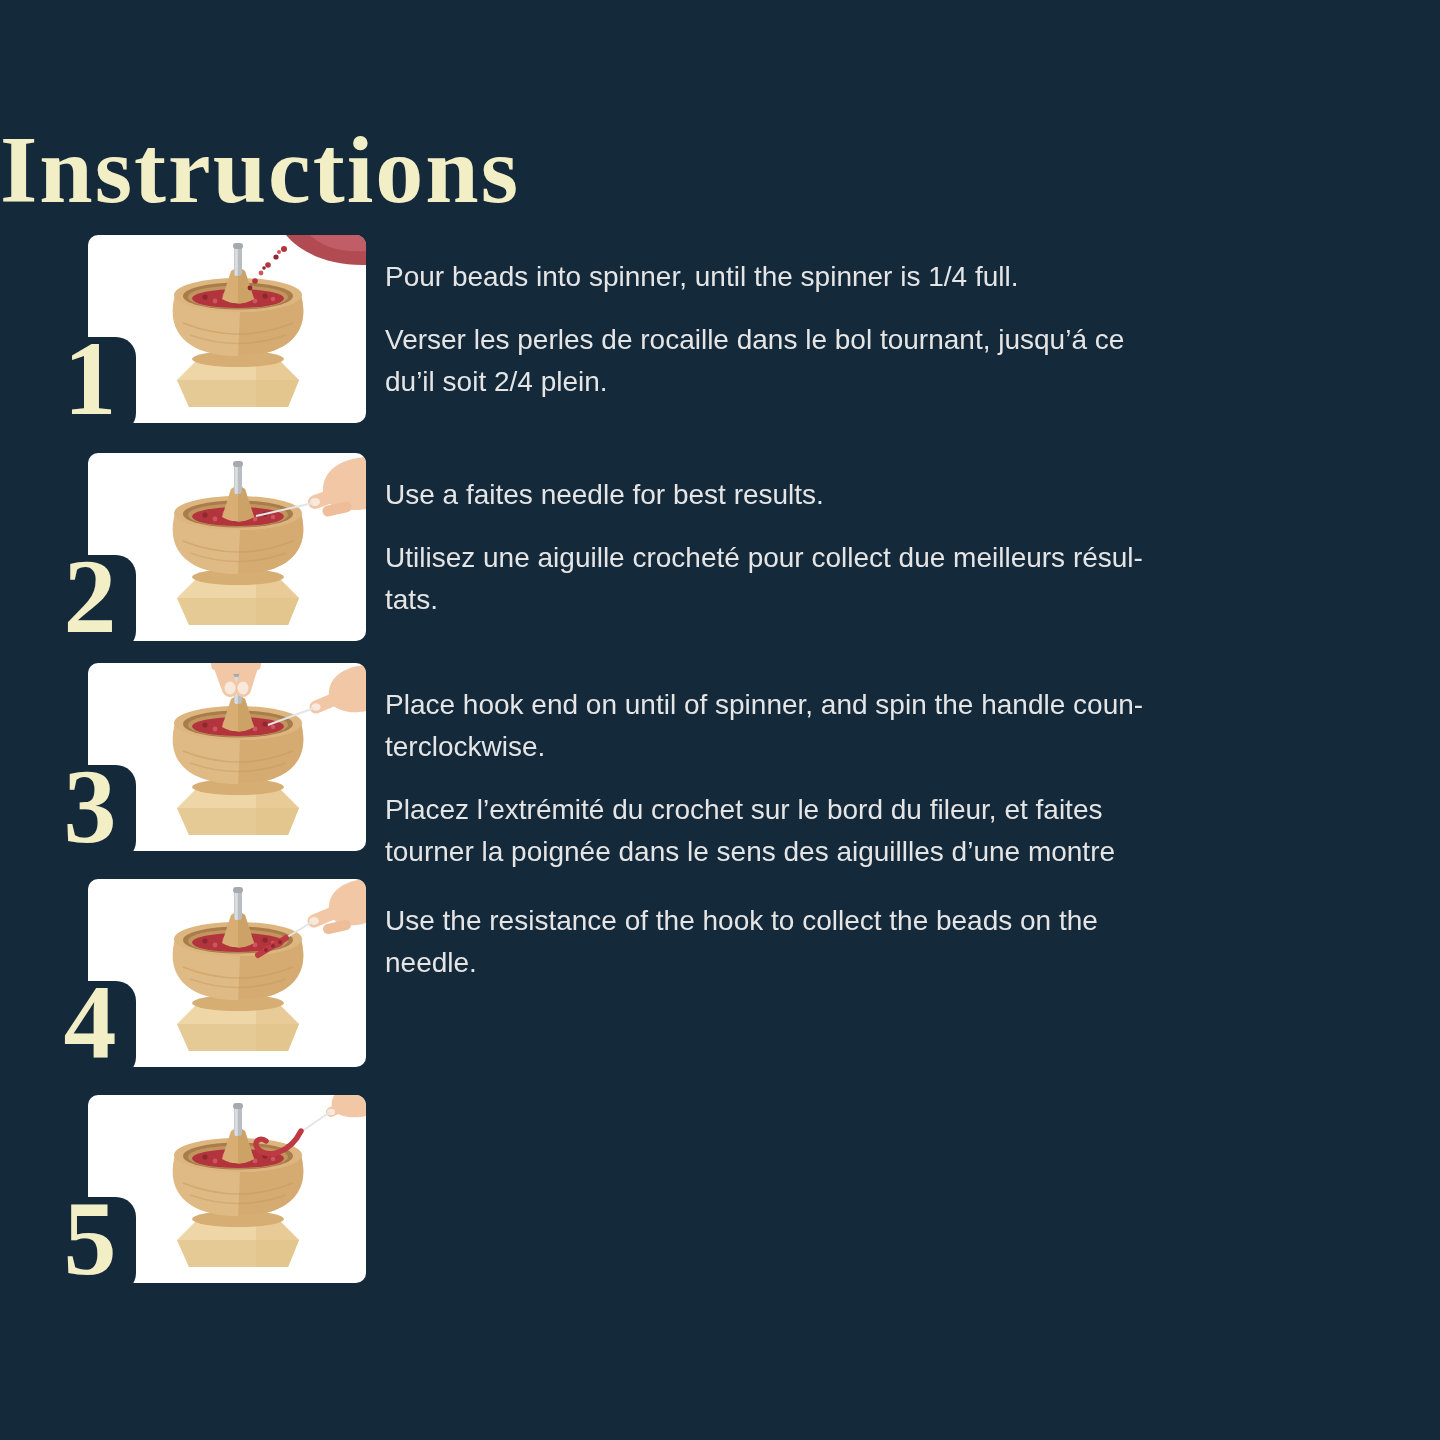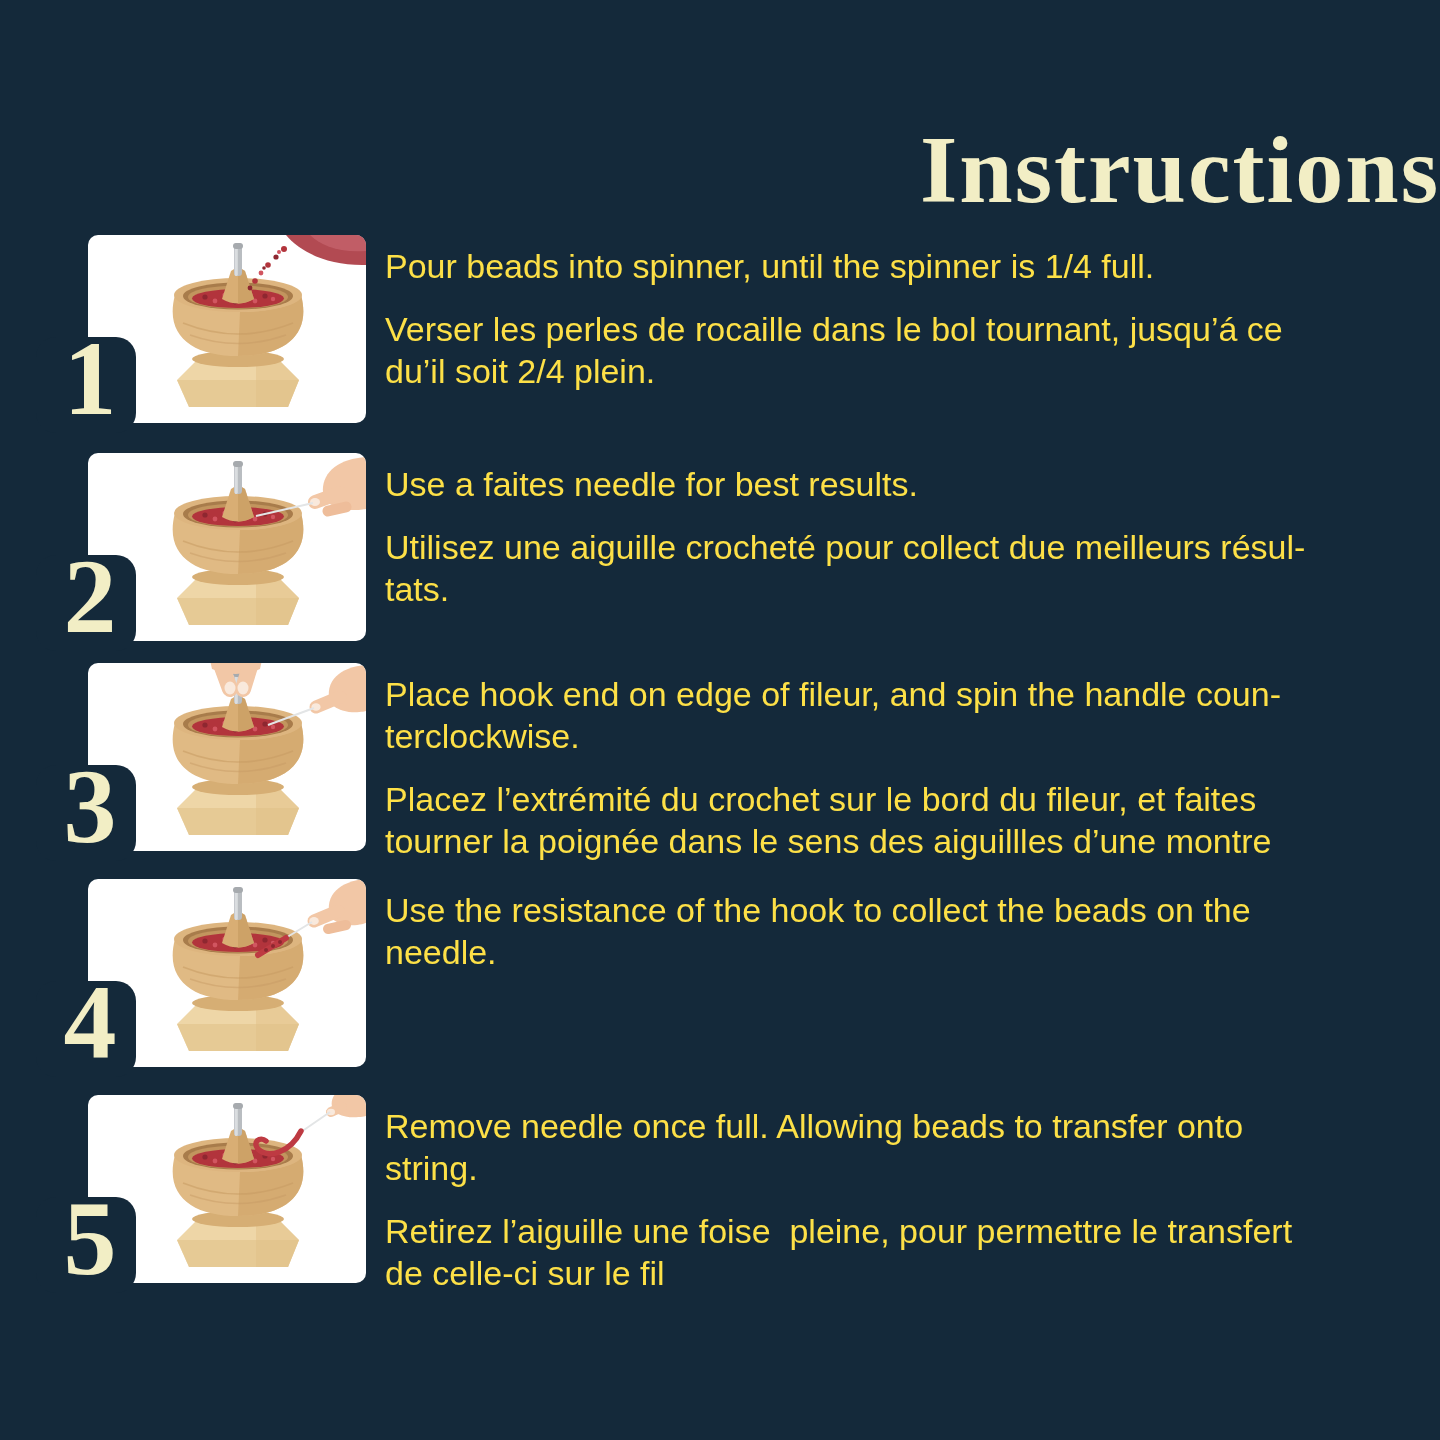--- a/index.html
+++ b/index.html
@@ -3,21 +3,21 @@
 <meta charset="utf-8">
 <style>
   html, body { margin: 0; padding: 0; background: #14293a; }
   .canvas {
     position: relative; width: 1440px; height: 1440px;
     background: #14293a; overflow: hidden;
     font-family: "Liberation Sans", sans-serif;
   }
   .title {
     position: absolute; top: 122px; left: 0; width: 100%;
-    text-align: right; margin: 0;
+    text-align: left; margin: 0;
     font-family: "Liberation Serif", serif; font-weight: 700;
     font-size: 96px; line-height: 1; letter-spacing: 2px;
     color: #f2eec5;
   }
   .step { position: absolute; left: 0; width: 1440px; height: 188px; }
   .step.s1 { top: 235px; }
   .step.s2 { top: 453px; }
   .step.s3 { top: 663px; }
   .step.s4 { top: 879px; }
   .step.s5 { top: 1095px; }
@@ -30,22 +30,22 @@
     position: absolute; left: 36px; top: 102px; width: 100px; height: 96px;
     background: #14293a; border-radius: 20px;
   }
   .num {
     position: absolute; left: 40px; top: 84px; width: 100px; height: 104px;
     display: flex; align-items: flex-end; justify-content: center;
     font-family: "Liberation Serif", serif; font-weight: 700;
     font-size: 106px; line-height: 0.82; color: #f2eec5;
   }
   .text {
-    position: absolute; left: 385px; top: 10px; width: 1035px;
-    color: #fde047; font-size: 34px; line-height: 42px;
+    position: absolute; left: 385px; top: 21px; width: 1035px;
+    color: #e5e5e5; font-size: 28px; line-height: 42px;
   }
   .text p { margin: 0 0 21px 0; white-space: pre-wrap; }
   .defs-holder { position: absolute; width: 0; height: 0; overflow: hidden; }
 </style>
 </head>
 <body>
 
 <div class="defs-holder">
 <svg xmlns="http://www.w3.org/2000/svg" width="0" height="0">
   <defs>
@@ -154,21 +154,21 @@
           <path d="M 278,2 C 252,4 236,18 242,40 C 256,54 278,48 278,48 Z" fill="#f2c7a6"></path>
           <line x1="252" y1="34" x2="228" y2="44" stroke="#f2c7a6" stroke-width="13" stroke-linecap="round"></line>
           <ellipse cx="228" cy="44" rx="4.6" ry="3.8" fill="#f9e9dc"></ellipse>
         </g>
         <line x1="226" y1="45" x2="180" y2="62" stroke="#e3e5e6" stroke-width="2"></line>
       </svg>
     </div>
     <div class="notch"></div>
     <div class="num">3</div>
     <div class="text">
-      <p>Place hook end on edge of fileur, and spin the handle coun-
+      <p>Place hook end on until of spinner, and spin the handle coun-
 terclockwise.</p>
       <p>Placez l’extrémité du crochet sur le bord du fileur, et faites
 tourner la poignée dans le sens des aiguillles d’une montre</p>
     </div>
   </section>
 
   <section class="step s4">
     <div class="card">
       <svg viewBox="0 0 278 188">
         <use href="#g-spinner"></use>
@@ -203,21 +203,15 @@
           <path d="M 278,-2 L 248,-2 C 241,6 243,15 250,19 C 261,25 278,21 278,21 Z" fill="#f2c7a6"></path>
           <line x1="254" y1="12" x2="243" y2="17" stroke="#f2c7a6" stroke-width="10" stroke-linecap="round"></line>
           <ellipse cx="243" cy="17" rx="4" ry="3.2" fill="#f9e9dc"></ellipse>
         </g>
         <line x1="242" y1="17" x2="213" y2="37" stroke="#e3e5e6" stroke-width="2"></line>
         <path d="M 213,36 C 202,58 180,64 170,54 C 164,47 172,41 178,46" stroke="#be3a42" stroke-width="5.5" fill="none" stroke-linecap="round"></path>
       </svg>
     </div>
     <div class="notch"></div>
     <div class="num">5</div>
-    <div class="text">
-      <p>Remove needle once full. Allowing beads to transfer onto
-string.</p>
-      <p>Retirez l’aiguille une foise  pleine, pour permettre le transfert
-de celle-ci sur le fil</p>
-    </div>
   </section>
 
 </div>
 
 </body></html>

